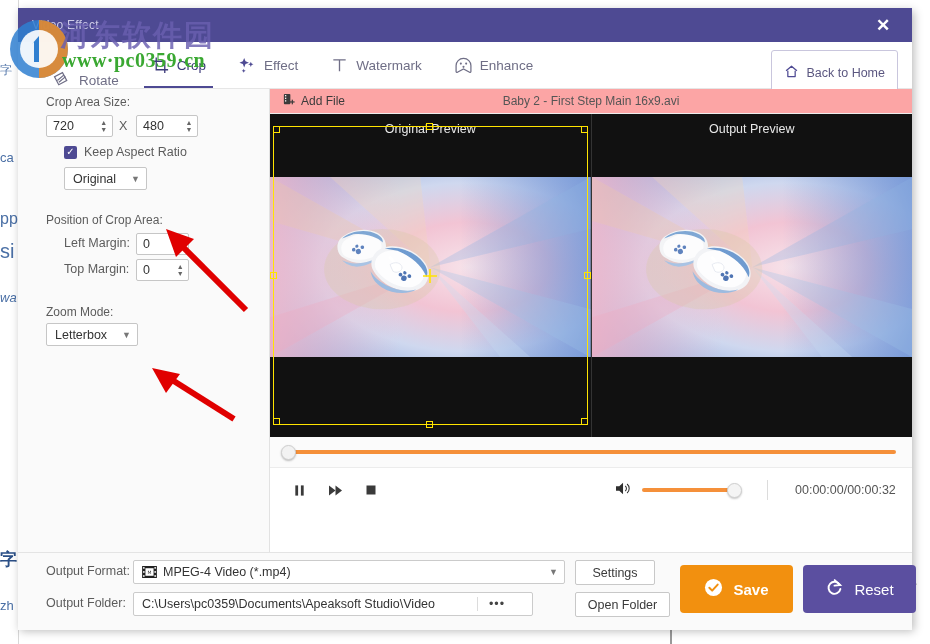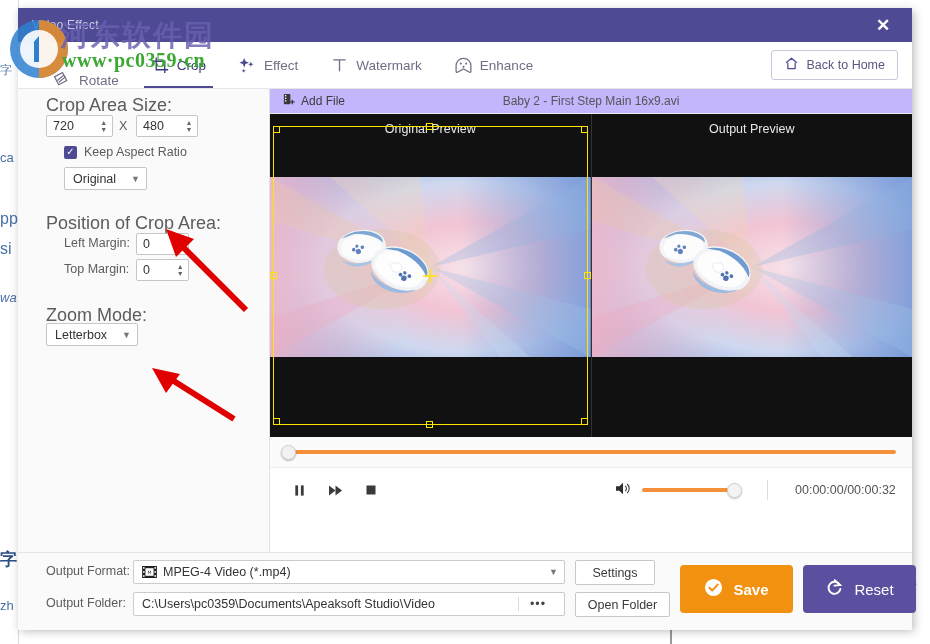--- a/index.html
+++ b/index.html
@@ -50,33 +50,33 @@
   }
   .tool:first-child { margin-left: 22px; align-items: flex-end; }
   .tool.active { color: #3c3a7a; }
   .tool.active::after {
     content: ""; position: absolute; left: 6px; right: 6px; bottom: 0;
     height: 2.5px; background: #4e4a93;
   }
   .tool svg { display: block; }
   #back-home {
     position: absolute; right: 14px; top: 8px;
-    height: 28px; padding: 0 12px;
+    height: 28px; padding: 8px 12px;
     border: 1px solid #c9c6dd; border-radius: 3px; background: #ffffff;
     display: flex; align-items: center; gap: 7px;
     color: #5b5780; font-size: 12.5px; cursor: pointer;
   }
 
   
   #body { position: relative; display: flex; height: 463px; background: #fafafa; }
 
   
   #leftpanel { width: 251px; height: 463px; background: #fafafa; position: relative;
                border-right: 1px solid #e2e2e2; }
-  .grp-label { position: absolute; color: #5c5c5c; font-size: 18px; }
+  .grp-label { position: absolute; color: #5c5c5c; font-size: 12px; }
   .fld-label { position: absolute; color: #5c5c5c; font-size: 12.5px; }
 
   .spin {
     position: absolute; height: 22px; border: 1px solid #c6c6c6; background: #ffffff;
     border-radius: 2px; display: flex; align-items: center; box-sizing: border-box;
   }
   .spin input {
     border: 0; outline: 0; background: transparent; font-size: 12.5px;
     color: #333; width: 100%; padding: 0 2px 0 6px;
     font-family: "Liberation Sans", sans-serif;
@@ -104,21 +104,21 @@
   .sel .cv { color: #777; font-size: 9px; }
 
   .x-sep { position: absolute; color: #5c5c5c; font-size: 12.5px; }
 
   
   .arrow { position: absolute; pointer-events: none; }
 
   
   #rightpanel { flex: 1; position: relative; background: #ffffff; }
   #filebar {
-    height: 24px; background: #c4b5fd; border-bottom: 1px solid #ededed;
+    height: 24px; background: #fca5a5; border-bottom: 1px solid #ededed;
     display: flex; align-items: center; position: relative;
   }
   #add-file { display: flex; align-items: center; gap: 6px; margin-left: 12px;
               color: #3b3b3b; font-size: 12px; cursor: pointer; }
   #filename { position: absolute; left: 0; right: 0; text-align: center;
               color: #555; font-size: 12px; pointer-events: none; }
 
   #previews { display: flex; height: 323px; background: #111111; }
   .preview { position: relative; flex: 1; overflow: hidden; background: #111111; }
   .preview + .preview { border-left: 1px solid #333; }
@@ -188,21 +188,21 @@
 </head>
 <body>
 
 <div id="root">
 
   <div class="bg-top-rule"></div>
   <div class="bg-left-rule"></div>
   <div class="bg-frag" style="left:0;top:62px;font-size:12px;color:#4a6fa5;">字</div>
   <div class="bg-frag" style="left:0;top:150px;">ca</div>
   <div class="bg-frag" style="left:0;top:210px;font-size:16px;">pp</div>
-  <div class="bg-frag" style="left:0;top:240px;font-size:16px;">si</div>
+  <div class="bg-frag" style="left:0;top:240px;font-size:20px;">si</div>
   <div class="bg-frag" style="left:0;top:290px;font-style:italic;">wa</div>
   <div class="bg-frag" style="left:0;top:548px;font-size:17px;color:#2b4f86;font-weight:bold;">字</div>
   <div class="bg-frag" style="left:0;top:598px;">zh</div>
   <div class="bg-frag" style="left:905px;top:575px;font-size:12px;color:#333;">字</div>
   <div style="position:absolute;left:670px;top:630px;width:2px;height:14px;background:#999;"></div>
 
   <div id="dialog">
 
     <div id="titlebar">
       <span class="ttl">Video Effect</span>
@@ -584,21 +584,21 @@
             <rect x="3.6" y="2.4" width="8.8" height="8.2"></rect>
           </g>
           <text x="8" y="9" font-size="5" text-anchor="middle" fill="#222" font-family="DejaVu Sans, sans-serif">M</text>
         </svg>
         <span style="flex:1">MPEG-4 Video (*.mp4)</span>
         <span style="color:#777;font-size:9px;">▼</span>
       </div>
       <div class="out-btn" style="left:557px; top:7px; width:80px;">Settings</div>
 
       <div class="out-label" style="left:28px; top:43px;">Output Folder:</div>
-      <div class="out-box" style="left:115px; top:39px; width:432px; padding-right:7px;">
+      <div class="out-box" style="left:115px; top:39px; width:400px; padding-right:16px;">
         <span style="flex:1; overflow:hidden; white-space:nowrap;">C:\Users\pc0359\Documents\Apeaksoft Studio\Video</span>
         <span style="width:38px; text-align:center; border-left:1px solid #dcdcdc; color:#444; letter-spacing:1px;">•••</span>
       </div>
       <div class="out-btn" style="left:557px; top:39px; width:95px;">Open Folder</div>
 
       <div class="big-btn" style="left:662px; top:12px; width:113px; background:#f2900f;font-weight:bold;">
         <span>
           <svg width="19" height="19" viewBox="0 0 20 20">
               <circle cx="10" cy="10" r="9" fill="#ffffff"></circle>
           <path d="M5.6 10.3 L8.6 13.3 L14.4 6.9" stroke="#f2900f" stroke-width="2.1" fill="none" stroke-linecap="round" stroke-linejoin="round"></path>

